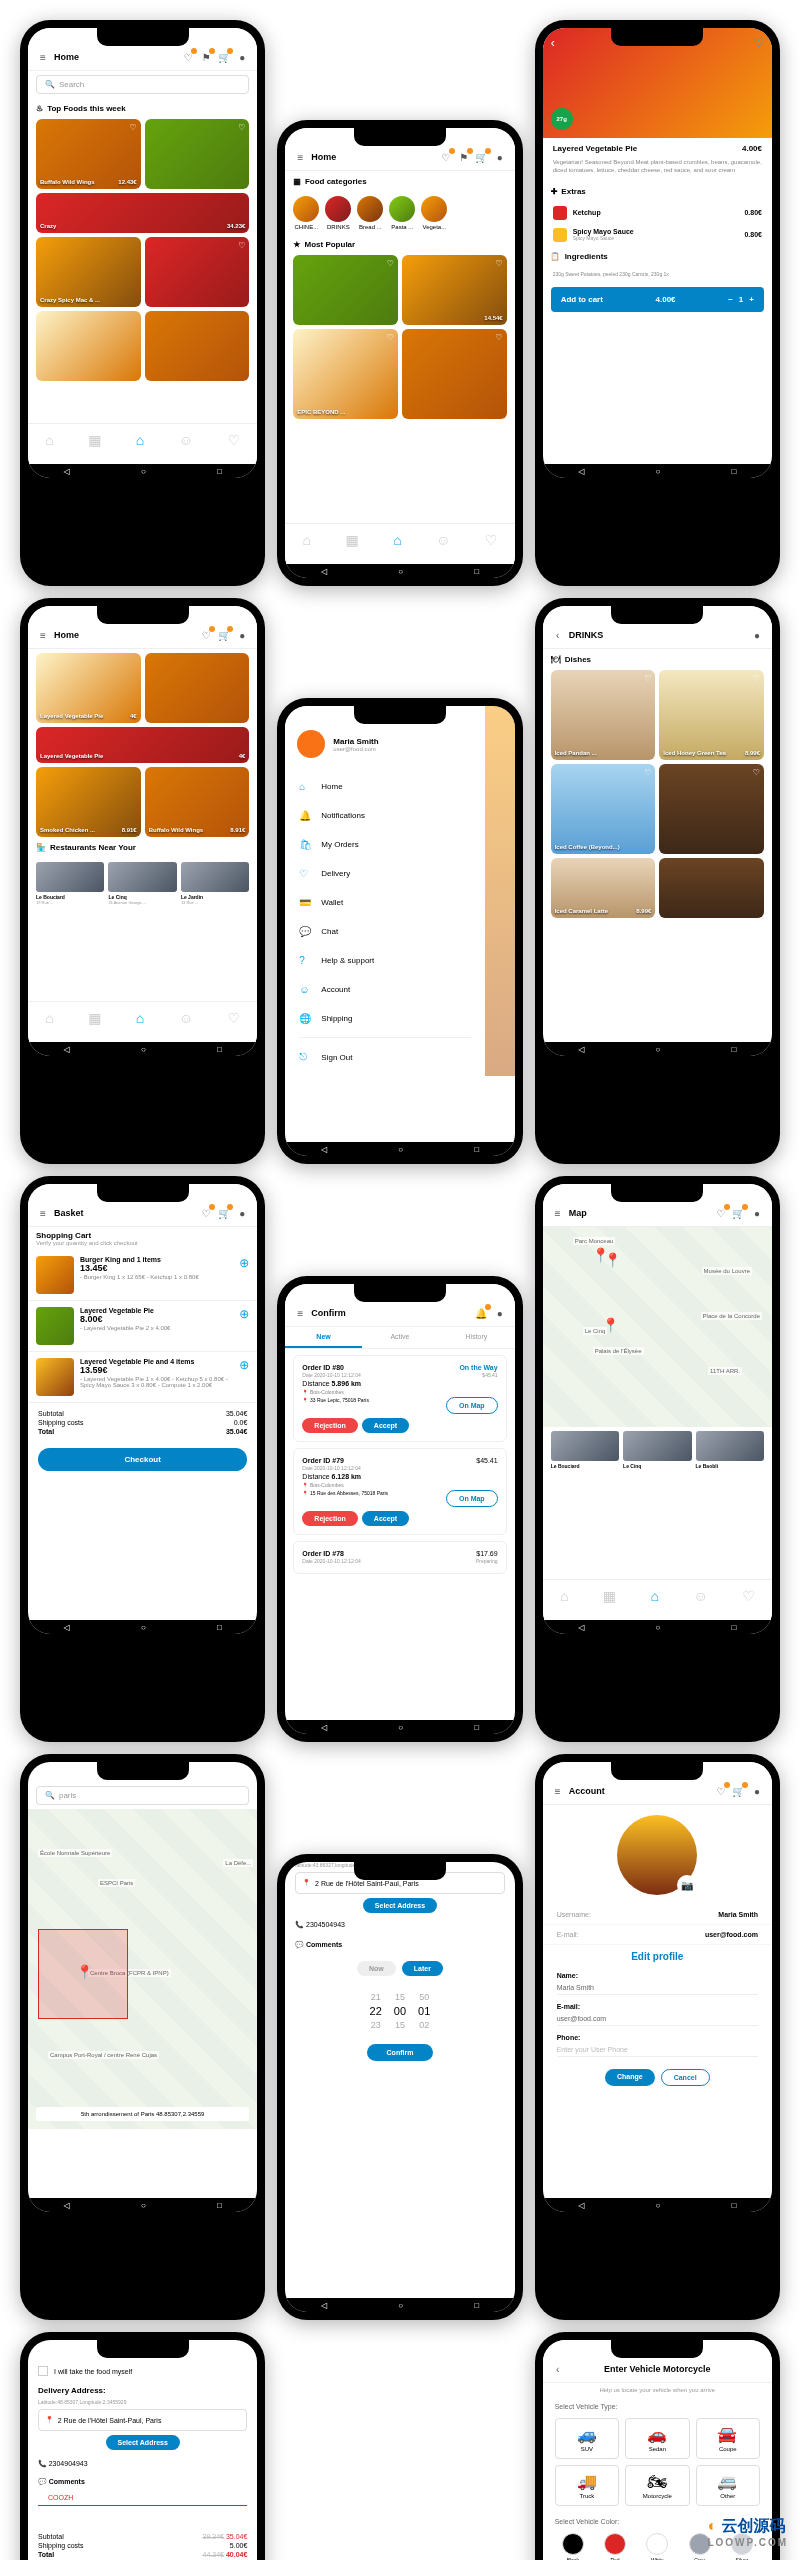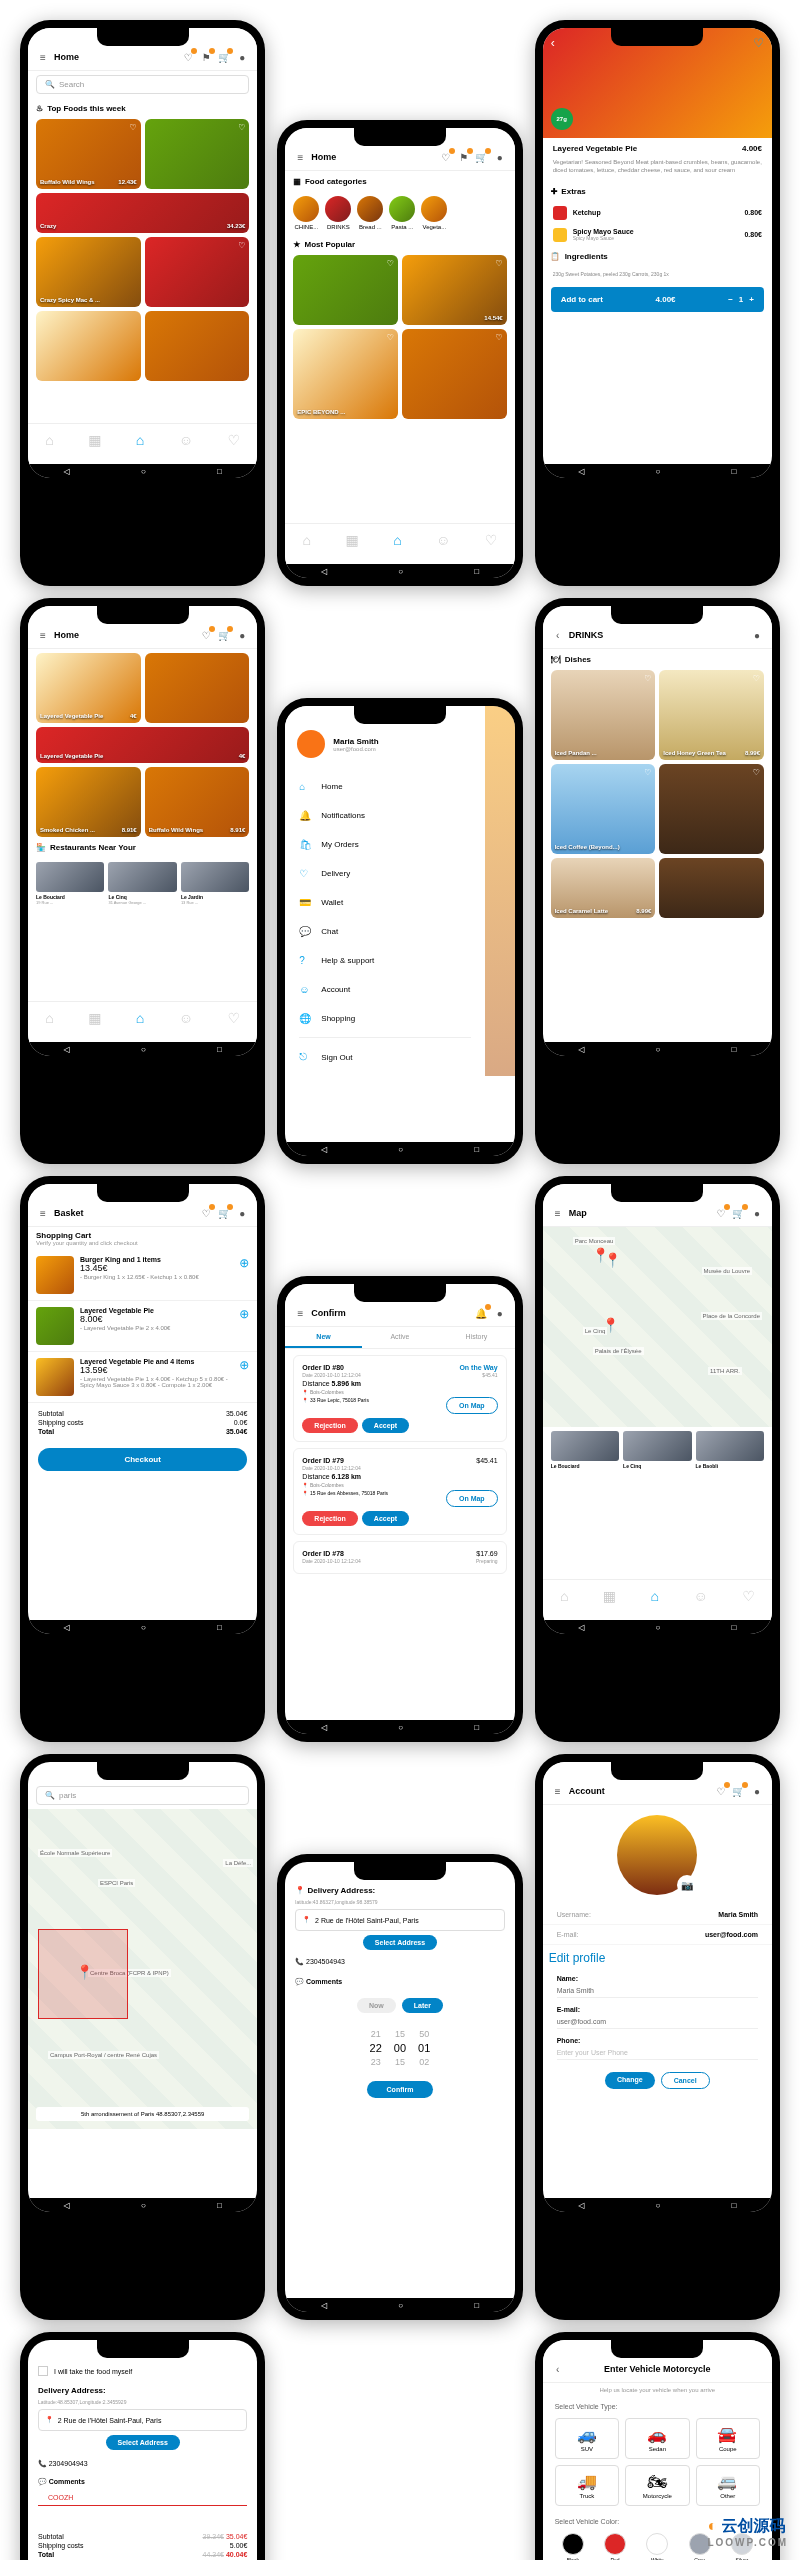--- a/index.html
+++ b/index.html
@@ -61,21 +61,21 @@
 .menu-item .mi{color:#0ea5e9;font-size:10px;width:12px}
 .menu-hdr{display:flex;align-items:center;gap:8px;padding:24px 12px 10px}
 .menu-hdr .av{width:28px;height:28px;background:#f97316;border-radius:50%}
 .menu-hdr .info{font-size:8px}
 .menu-hdr .info .nm{font-weight:600}
 .menu-hdr .info .em{color:#999;font-size:6px}
 .cart-item{display:flex;gap:6px;padding:6px 8px;border-bottom:1px solid #f0f0f0}
 .cart-item .cimg{width:38px;height:38px;background:linear-gradient(135deg,#f59e0b,#b45309);border-radius:4px;flex-shrink:0}
 .cart-item .cinfo{flex:1;font-size:7px}
 .cart-item .cinfo .cnm{font-weight:600}
-.cart-item .cinfo .cpr{font-weight:400;font-size:9px}
+.cart-item .cinfo .cpr{font-weight:700;font-size:9px}
 .cart-item .cinfo .cdet{color:#888;font-size:6px;margin-top:1px}
 .cart-item .cbtn{font-size:12px;color:#0ea5e9}
 .totals{padding:6px 10px;font-size:7px}
 .totals .tr{display:flex;justify-content:space-between;padding:1px 0}
 .totals .tr.bold{font-weight:700}
 .btn-primary{background:#0284c7;color:#fff;text-align:center;padding:7px;margin:6px 10px;border-radius:14px;font-size:8px;font-weight:600}
 .btn-sm{display:inline-block;padding:4px 12px;border-radius:12px;font-size:7px;font-weight:600}
 .btn-sm.pri{background:#0284c7;color:#fff}
 .btn-sm.sec{background:#ef4444;color:#fff}
 .btn-sm.out{border:1px solid #0284c7;color:#0284c7}
@@ -94,21 +94,21 @@
 .rest-row{display:flex;gap:4px;padding:4px 8px}
 .rest{flex:1;font-size:5px}
 .rest .rimg{height:30px;background:linear-gradient(135deg,#9ca3af,#4b5563);border-radius:3px;margin-bottom:2px}
 .rest .rnm{font-weight:700}
 .rest .raddr{color:#999;font-size:4px}
 .acct-av{width:80px;height:80px;border-radius:50%;background:linear-gradient(180deg,#fbbf24,#7c2d12);margin:10px auto;position:relative}
 .acct-av .cam{position:absolute;bottom:0;right:0;width:20px;height:20px;background:#fff;border-radius:50%;display:flex;align-items:center;justify-content:center;color:#0ea5e9;font-size:10px}
 .acct-row{display:flex;justify-content:space-between;padding:6px 14px;font-size:7px;border-bottom:1px solid #f5f5f5}
 .acct-row .albl{color:#999}
 .acct-row .aval{font-weight:600}
-.acct-link{color:#0284c7;font-size:12px;padding:6px;font-weight:400}
+.acct-link{text-align:center;color:#0284c7;font-size:10px;padding:6px;font-weight:700}
 .form-grp{padding:4px 14px;font-size:7px}
 .form-grp .flbl{font-weight:600;margin-bottom:2px}
 .form-grp .fval{color:#666;padding:3px 0;border-bottom:1px solid #eee}
 .btn-row{display:flex;gap:6px;justify-content:center;padding:8px}
 .addr-box{border:1px solid #ddd;border-radius:4px;padding:6px;margin:4px 10px;font-size:7px;display:flex;align-items:center;gap:4px}
 .veh-grid{display:grid;grid-template-columns:repeat(3,1fr);gap:6px;padding:6px 12px}
 .veh{border:1px solid #ddd;border-radius:4px;padding:6px 4px;text-align:center;font-size:6px}
 .veh .vico{font-size:16px;margin-bottom:2px}
 .clr-grid{display:grid;grid-template-columns:repeat(5,1fr);gap:6px;padding:6px 12px}
 .clr{text-align:center;font-size:5px}
@@ -397,21 +397,21 @@
 <div class="menu-item">
                 <span class="mi">?</span>
                 <span>Help &amp; support</span>
               </div>
 <div class="menu-item">
                 <span class="mi">☺</span>
                 <span>Account</span>
               </div>
 <div class="menu-item">
                 <span class="mi">🌐</span>
-                <span>Shopping</span>
+                <span>Shipping</span>
               </div>
 <hr style="margin:4px 14px;border:none;border-top:1px solid #eee">
 <div class="menu-item">
                 <span class="mi">⎋</span>
                 <span>Sign Out</span>
               </div>
 </div>
 </div>
 <div style="width:30px;background:linear-gradient(180deg,#f59e0b,#b45309);opacity:.5"></div>
 </div>
@@ -685,21 +685,20 @@
           <span>◁</span>
           <span>○</span>
           <span>□</span>
         </div>
 </div>
     </div>
 
 <div class="phone offset">
       <div class="screen">
 <div class="notch"></div>
-<div style="padding:24px 10px 4px;font-size:8px;font-weight:600">📍 <span>Delivery Address:</span></div>
 <div style="padding:0 10px;font-size:5px;color:#999">latitude:43.86327,longitude:98.38579</div>
 <div class="addr-box">
           <span>📍</span>
           <span>2 Rue de l'Hôtel Saint-Paul, Paris</span>
         </div>
 <div style="text-align:center"><span class="btn-sm pri">Select Address</span></div>
 <div style="padding:8px 10px;font-size:7px">📞 <span>2304504943</span></div>
 <div style="padding:4px 10px;font-size:7px;font-weight:600">💬 <span>Comments</span></div>
 <div class="btn-row">
 <span class="btn-sm" style="background:#eee;color:#999">Now</span>

